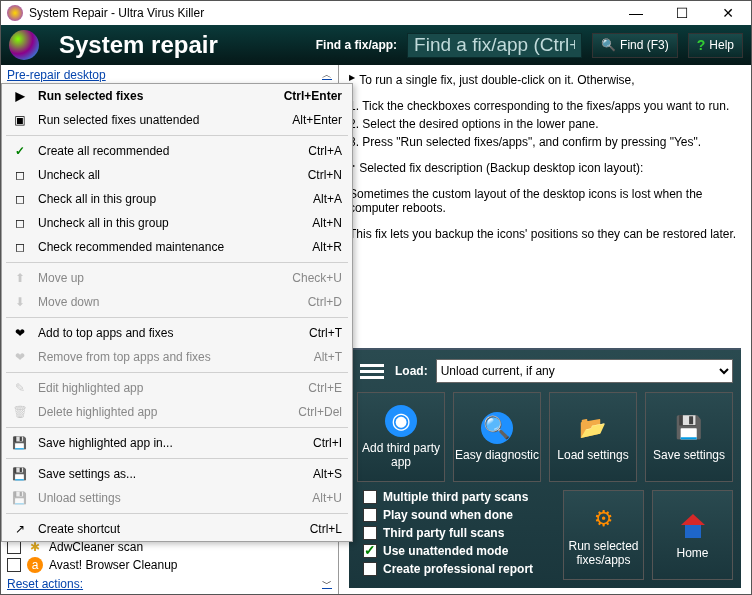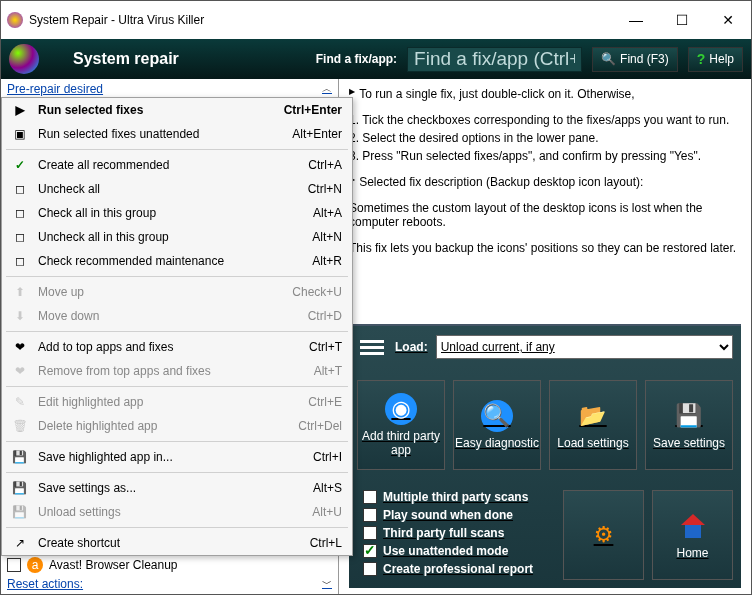--- a/index.html
+++ b/index.html
@@ -1,24 +1,24 @@
 <!DOCTYPE html>
 <html><head>
 <meta charset="utf-8">
 <style>
 * { margin: 0; padding: 0; box-sizing: border-box; font-family: "Segoe UI", Tahoma, sans-serif; font-size: 12px; }
 body { background: #fff; }
 .window { width: 752px; height: 595px; border: 1px solid #555; display: flex; flex-direction: column; overflow: hidden; }
-.titlebar { height: 38px; display: flex; align-items: center; padding-left: 6px; background: #fff; }
+.titlebar { height: 24px; display: flex; align-items: center; padding-left: 6px; background: #fff; }
 .titlebar-icon { width: 16px; height: 16px; border-radius: 50%; background: radial-gradient(circle, #ffd700, #8a2be2); margin-right: 6px; }
 .titlebar-title { flex: 1; font-size: 12px; }
 .win-btn { width: 46px; height: 30px; display: flex; align-items: center; justify-content: center; font-size: 14px; }
 .banner { height: 40px; background: linear-gradient(#0a3a3a, #051818); display: flex; align-items: center; padding: 0 8px; gap: 10px; }
 .logo { width: 30px; height: 30px; border-radius: 50%; background: radial-gradient(circle at 30% 30%, #7fff00, #8b008b, #00bfff); }
-.banner-title { font-size: 16px; font-weight: bold; color: #fff; flex-shrink: 0; margin-left: 24px; }
+.banner-title { font-size: 24px; font-weight: bold; color: #fff; flex-shrink: 0; margin-left: 10px; }
 .banner-spacer { flex: 1; }
 .find-label { color: #fff; font-weight: bold; }
 .find-input { width: 175px; height: 25px; background: #194a4a; border: 1px solid #0a2a2a; color: #eee; padding: 0 6px; font-size: 19px; }
 .find-input::placeholder { color: #c0dada; }
 .banner-btn { height: 25px; background: linear-gradient(#1a4a4a,#0a2a2a); border: 1px solid #333; color: #fff; display: flex; align-items: center; gap: 4px; padding: 0 8px; cursor: pointer; }
 .banner-btn .q { color: #32cd32; font-weight: bold; font-size: 14px; }
 .banner-btn .mag { color: #32cd32; }
 .content { flex: 1; display: flex; position: relative; }
 .left-col { width: 338px; border-right: 1px solid #999; display: flex; flex-direction: column; }
 .section-head { color: #0645ad; text-decoration: underline; padding: 3px 6px; font-size: 12px; display: flex; align-items: center; }
@@ -26,21 +26,21 @@
 .section-head .chev { color: #000; font-size: 10px; text-decoration: none; }
 .chk-row { display: flex; align-items: center; gap: 6px; padding: 1px 6px; height: 18px; }
 .chk { width: 14px; height: 14px; border: 1px solid #333; display: inline-block; }
 .chk-icon { width: 16px; height: 16px; display: flex; align-items: center; justify-content: center; font-size: 12px; }
 .ic-red { background: #d00; color: #fff; }
 .ic-orange { background: #ff8c00; color: #fff; border-radius: 50%; }
 .ic-gold { color: #daa520; }
 .right-col { flex: 1; display: flex; flex-direction: column; padding: 6px 10px; }
 .instructions .line { padding: 2px 0; display: flex; gap: 4px; }
 .bullet { font-size: 8px; }
-.bottom-panel { margin-top: auto; background: linear-gradient(#2a4a50, #1a363c); border-top: 2px solid #456; padding: 8px; display: flex; flex-direction: column; gap: 20px; text-decoration: underline; }
+.bottom-panel { margin-top: auto; background: linear-gradient(#2a4a50, #1a363c); border-top: 2px solid #456; padding: 8px; display: flex; flex-direction: column; gap: 8px; }
 .bottom-row1 { display: flex; align-items: center; gap: 8px; }
 .menu-icon { width: 30px; height: 26px; display: flex; flex-direction: column; justify-content: center; gap: 3px; padding: 3px; }
 .menu-icon span { height: 3px; background: #fff; }
 .load-label { color: #fff; font-weight: bold; }
 .load-select { flex: 1; height: 24px; background: #fff; border: 1px solid #666; font-size: 12px; }
 .tile-row { display: flex; gap: 8px; }
 .tile { flex: 1; height: 90px; background: linear-gradient(#2a4a50,#1a363c); border: 1px solid #555; display: flex; flex-direction: column; align-items: center; justify-content: center; color: #fff; font-size: 11px; text-align: center; gap: 4px; cursor: pointer; }
 .tile .ticon { width: 32px; height: 32px; display: flex; align-items: center; justify-content: center; font-size: 22px; }
 .bottom-row3 { display: flex; gap: 8px; }
 .options-col { flex: 1; display: flex; flex-direction: column; gap: 4px; padding-left: 6px; }
@@ -93,21 +93,21 @@
     <div class="banner-btn">
       <span class="q">?</span>
       <span>Help</span>
     </div>
   </div>
 
   <div class="content">
 
     <div class="left-col">
       <div class="section-head">
-        <span>Pre-repair desired</span>
+        <span>Pre-repair desktop</span>
         <span class="spacer"></span>
         <span class="chev">︿</span>
       </div>
 
       <div class="context-menu" id="ctx" style="top:18px;">
           <div class="cm-row bold">
             <span class="cm-icon">▶</span>
             <span class="cm-label">Run selected fixes</span>
             <span class="cm-short">Ctrl+Enter</span>
           </div>
@@ -310,20 +310,21 @@
                 <span>Use unattended mode</span>
               </div>
             <div class="opt">
                 <span class="chk"></span>
                 <span>Create professional report</span>
               </div>
           </div>
           <div class="two-tiles">
             <div class="tile">
               <div class="ticon gear">⚙</div>
+              <div>Run selected fixes/apps</div>
             </div>
             <div class="tile">
               <div class="ticon home-icon">
                 <svg width="32" height="32" viewBox="0 0 32 32">
                   <polygon points="16,4 28,15 4,15" fill="#d62828"></polygon>
                   <rect x="8" y="15" width="16" height="13" fill="#1e66c9"></rect>
                 </svg>
               </div>
               <div>Home</div>
             </div>

